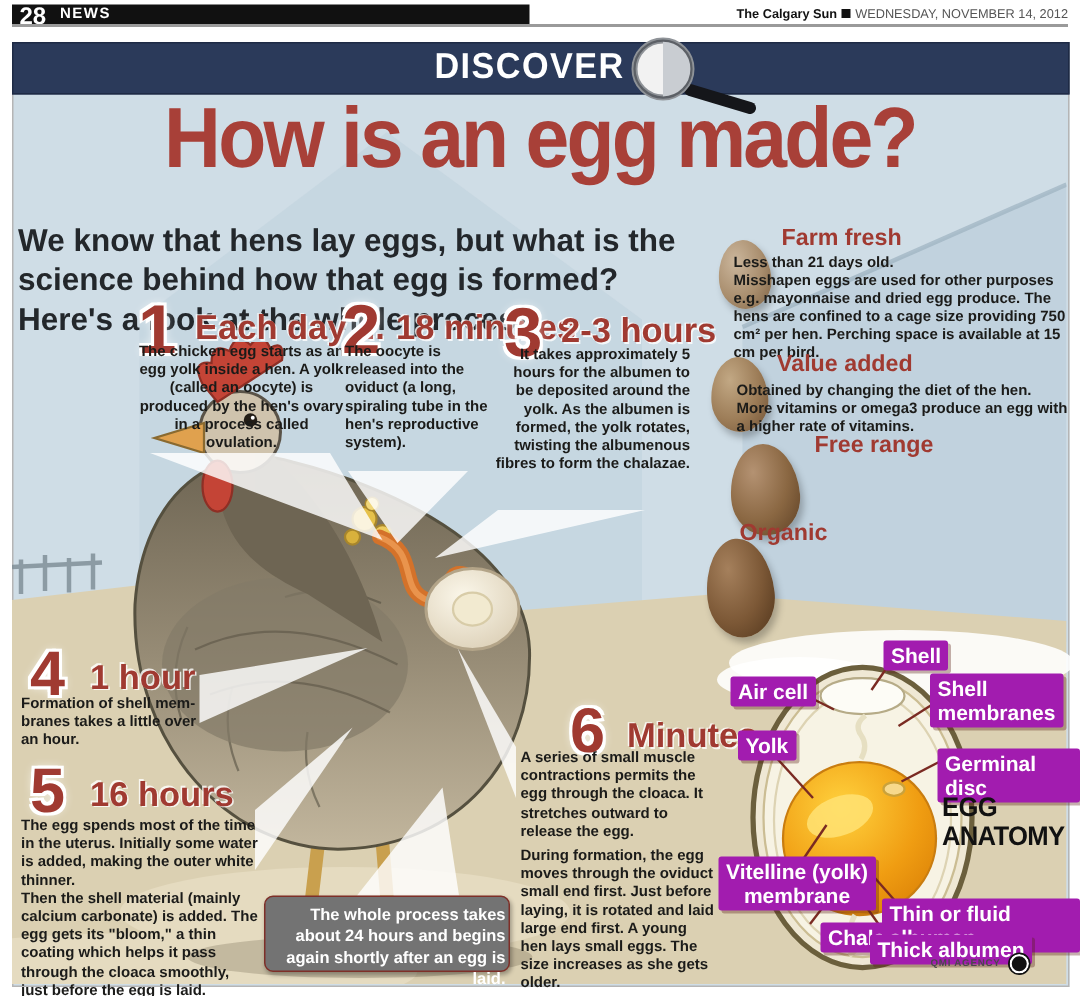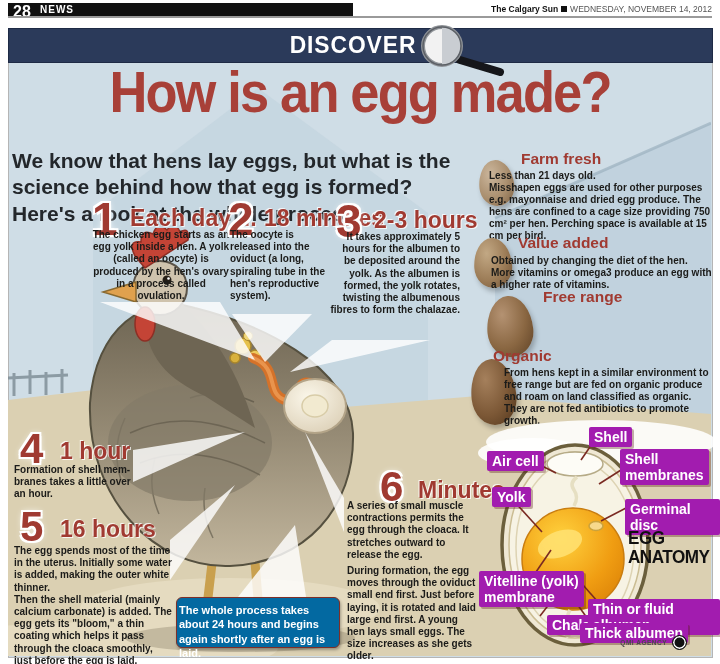--- a/index.html
+++ b/index.html
@@ -28,22 +28,22 @@
   .stepnum{font-weight:800;color:#a03a31;line-height:1;
            text-shadow:-2px -2px 0 #fff,2px -2px 0 #fff,-2px 2px 0 #fff,2px 2px 0 #fff,0 0 7px #fff;}
   .steptitle{font-weight:800;color:#a03a31;font-size:23px;
              text-shadow:-1px -1px 0 rgba(255,255,255,.8),1px 1px 0 rgba(255,255,255,.8);}
   .stepbody{font-size:10px;font-weight:700;color:#1b1b19;line-height:1.22;white-space:pre-line;}
 
   .cat-title{font-weight:800;color:#a03a31;font-size:15.5px;}
   .cat-body{font-size:10px;font-weight:700;color:#1b1b19;line-height:1.2;white-space:pre-line;}
   .egg{border-radius:50% 50% 50% 50% / 58% 58% 42% 42%;box-shadow:2px 4px 5px rgba(0,0,0,.25);}
 
-  .process-box{left:176px;top:597px;width:158px;height:44px;background:#0369a1;border:1px solid #7e2f28;
-               border-radius:6px;color:#fff;font-size:11px;font-weight:700;text-align:left;
+  .process-box{left:176px;top:597px;width:158px;height:44px;background:#737373;border:1px solid #7e2f28;
+               border-radius:6px;color:#fff;font-size:11px;font-weight:700;text-align:right;
                padding:5px 2px 0 2px;line-height:1.3;box-shadow:1px 2px 3px rgba(0,0,0,.3);}
 
   .lbl{background:#a21caf;color:#fff;font-size:14px;font-weight:700;padding:2px 5px;
        border-radius:2px;line-height:1.15;white-space:pre-line;
        box-shadow:2px 2px 0 rgba(90,30,20,.35);}
   .anat-title{left:628px;top:529px;color:#111;font-size:18px;font-weight:800;line-height:1.05;
               letter-spacing:-.5px;transform:scaleX(.95);transform-origin:left;}
   .credit{left:585px;top:639px;width:82px;text-align:right;font-size:6.5px;font-weight:700;
           color:#4a4a4a;letter-spacing:.5px;}
   .qmi-logo{left:672px;top:635px;width:13px;height:13px;border-radius:50%;background:#111;
@@ -196,22 +196,20 @@
   <div class="abs egg" style="left:474px;top:238px;width:38px;height:50px;transform:rotate(-4deg);background:radial-gradient(ellipse at 35% 30%, #c2a884 0%, #9c7c57 55%, #6d4f33 100%);"></div>
   <div class="abs cat-title" style="left:518px;top:234px;">Value added</div>
   <div class="abs cat-body" style="left:491px;top:255px;width:224px;">Obtained by changing the diet of the hen.
 More vitamins or omega3 produce an egg with a higher rate of vitamins.</div>
 
   <div class="abs egg" style="left:487px;top:296px;width:46px;height:61px;transform:rotate(-5deg);background:radial-gradient(ellipse at 35% 30%, #b49272 0%, #8a6742 55%, #5c3f24 100%);"></div>
   <div class="abs cat-title" style="left:543px;top:288px;">Free range</div>
 
   <div class="abs egg" style="left:471px;top:359px;width:45px;height:66px;transform:rotate(-6deg);background:radial-gradient(ellipse at 35% 30%, #a5805c 0%, #7c5836 55%, #4e331a 100%);"></div>
   <div class="abs cat-title" style="left:493px;top:347px;">Organic</div>
-  <div class="abs cat-body" style="left:504px;top:367px;width:214px;">From hens kept in a similar environment to free range but are fed on organic produce and roam on land classified as organic.
-They are not fed antibiotics to promote growth.</div>
 
   <div class="abs cloud" style="left:486px;top:420px;width:230px;height:44px;"></div>
   <div class="abs cloud" style="left:478px;top:438px;width:110px;height:30px;"></div>
 
   <svg class="abs" style="left:498px;top:438px;" width="157" height="214">
     <defs>
       <radialGradient id="yolkg" cx="0.38" cy="0.3" r="0.85">
         <stop offset="0" stop-color="#ffd23e"></stop>
           <stop offset="0.6" stop-color="#f09d12"></stop>
         <stop offset="1" stop-color="#d97f06"></stop>
@@ -241,21 +239,21 @@
       <line x1="114" y1="205" x2="97" y2="181"></line>
     </g>
   </svg>
 
   <div class="abs lbl" style="left:487px;top:451px;">Air cell</div>
   <div class="abs lbl" style="left:589px;top:427px;">Shell</div>
   <div class="abs lbl" style="left:620px;top:449px;">Shell
 membranes</div>
   <div class="abs lbl" style="left:492px;top:487px;">Yolk</div>
   <div class="abs lbl" style="left:625px;top:499px;">Germinal disc</div>
-  <div class="abs lbl" style="left:479px;top:571px;">Vitelline (yolk)
+  <div class="abs lbl" style="left:479px;top:571px;text-align:center;">Vitelline (yolk)
 membrane</div>
   <div class="abs lbl" style="left:516px;top:615px;margin-left:31px;">Chalaza</div>
   <div class="abs lbl" style="left:588px;top:599px;">Thin or fluid albumen</div>
   <div class="abs lbl" style="left:580px;top:623px;">Thick albumen</div>
 
   <div class="abs anat-title">
     <div>EGG</div>
     <div>ANATOMY</div>
   </div>
 

